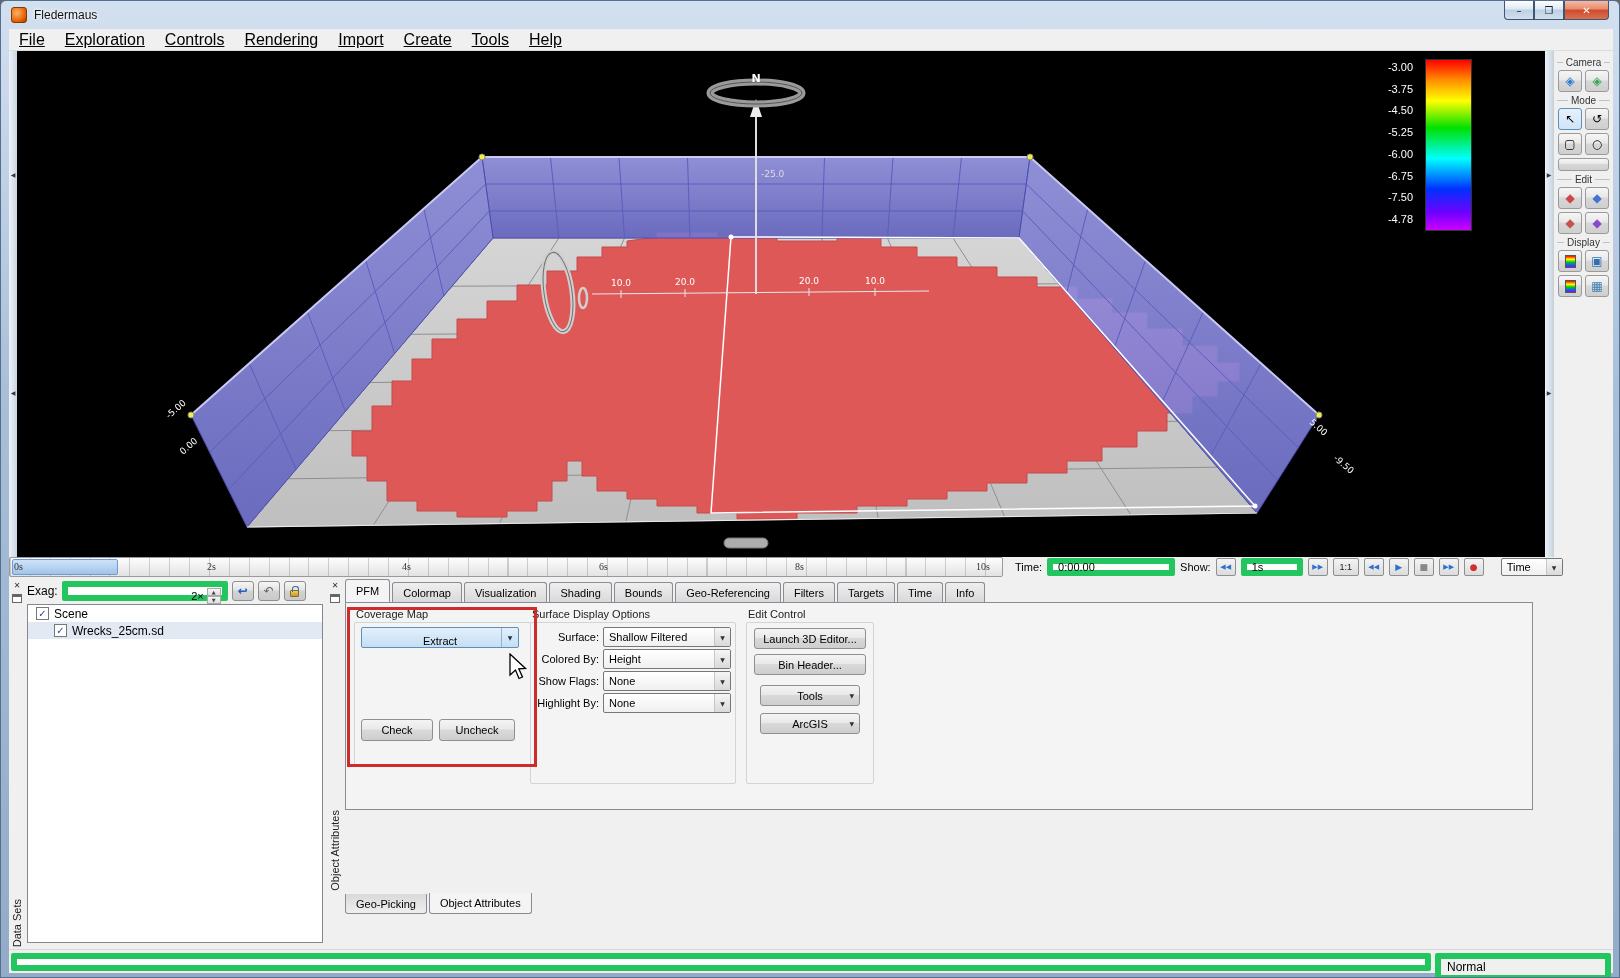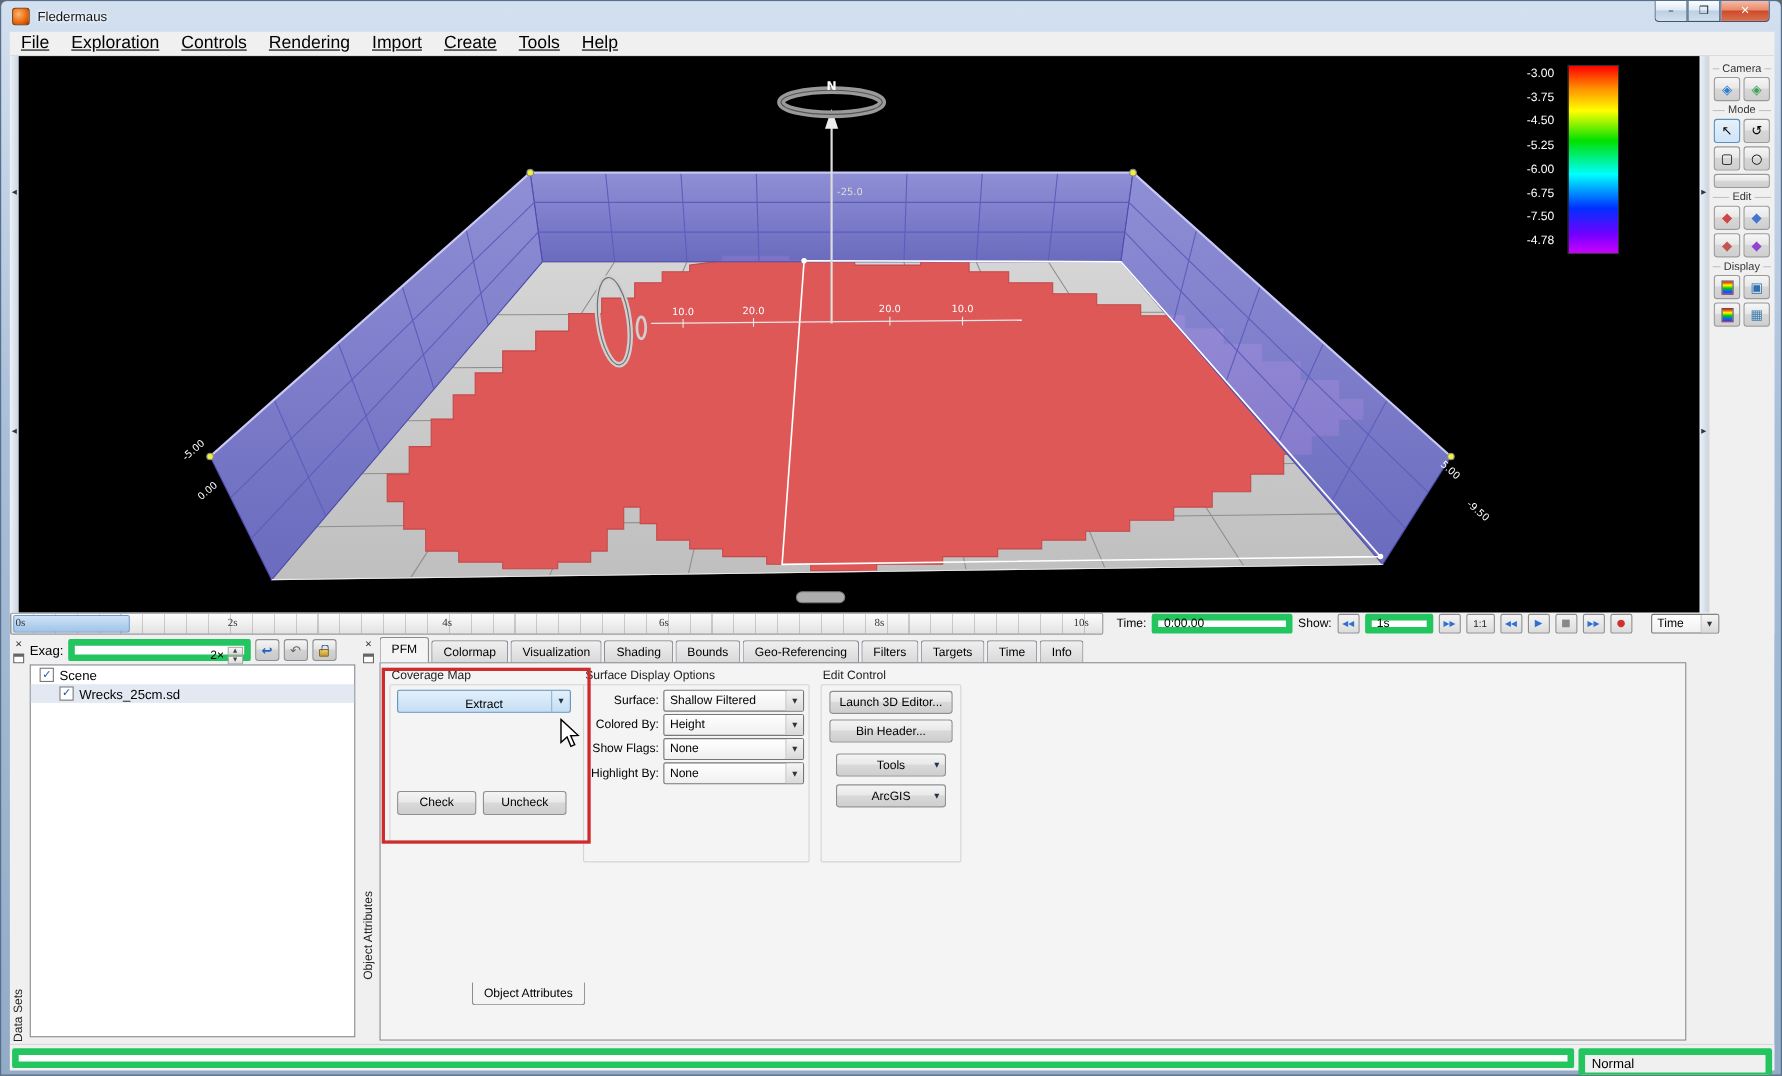--- a/index.html
+++ b/index.html
@@ -87,21 +87,21 @@
   .tree-row { display:flex; align-items:center; gap:5px; height:17px; padding-left:8px; }
   .tree-row.child { padding-left:26px; }
   .tree-row.selected { background:#e2e9f3; }
   .cb { width:13px; height:13px; background:#fff; border:1px solid #777; display:flex; align-items:center; justify-content:center; font-size:10px; color:#1e4e9c; font-weight:bold; }
 
   
   #attrtabs { position:absolute; left:344px; top:579px; height:22px; display:flex; align-items:flex-end; }
   .tab { height:20px; display:flex; align-items:center; padding:0 10px; font-size:11px; margin-right:2px;
     border:1px solid #898c95; border-bottom:none; border-radius:3px 3px 0 0; background:linear-gradient(180deg,#efefef,#d9d9d9); }
   .tab.active { height:23px; background:#f4f4f4; position:relative; z-index:3; }
-  #attrcontent { position:absolute; left:344px; top:601px; width:1188px; height:344px; background:#f4f4f4; border:1px solid #898c95; z-index:1; }
+  #attrcontent { position:absolute; left:344px; top:601px; width:1188px; height:208px; background:#f4f4f4; border:1px solid #898c95; z-index:1; }
   .groupbox { position:absolute; }
   .gb-title { font-size:11px; color:#222; height:13px; margin-left:2px; }
   .gb-body { position:absolute; left:0; right:0; top:14px; bottom:0; border:1px solid #d4d4d4; border-radius:2px; background:#f4f4f4; }
   .dd-btn { position:absolute; display:flex; align-items:flex-end; justify-content:center; font-size:11px;
     border:1px solid #5c8fbd; border-radius:2px; background:linear-gradient(180deg,#e3f0fb,#c5def4); }
   .dd-btn .dd-arrow { position:absolute; right:0; top:0; bottom:0; width:17px; display:flex; align-items:center; justify-content:center; font-size:6px; color:#234; border-left:1px solid #8fb4d4; }
   .btn { display:flex; align-items:center; justify-content:center; font-size:11px; border:1px solid #8e8f8f; border-radius:3px;
     background:linear-gradient(180deg,#f4f4f4,#e9e9e9 45%,#d9d9d9 50%,#cecece); }
   .btn.drop { position:relative; }
   .btn.drop .dd-arrow { position:absolute; right:5px; font-size:6px; color:#234; }

